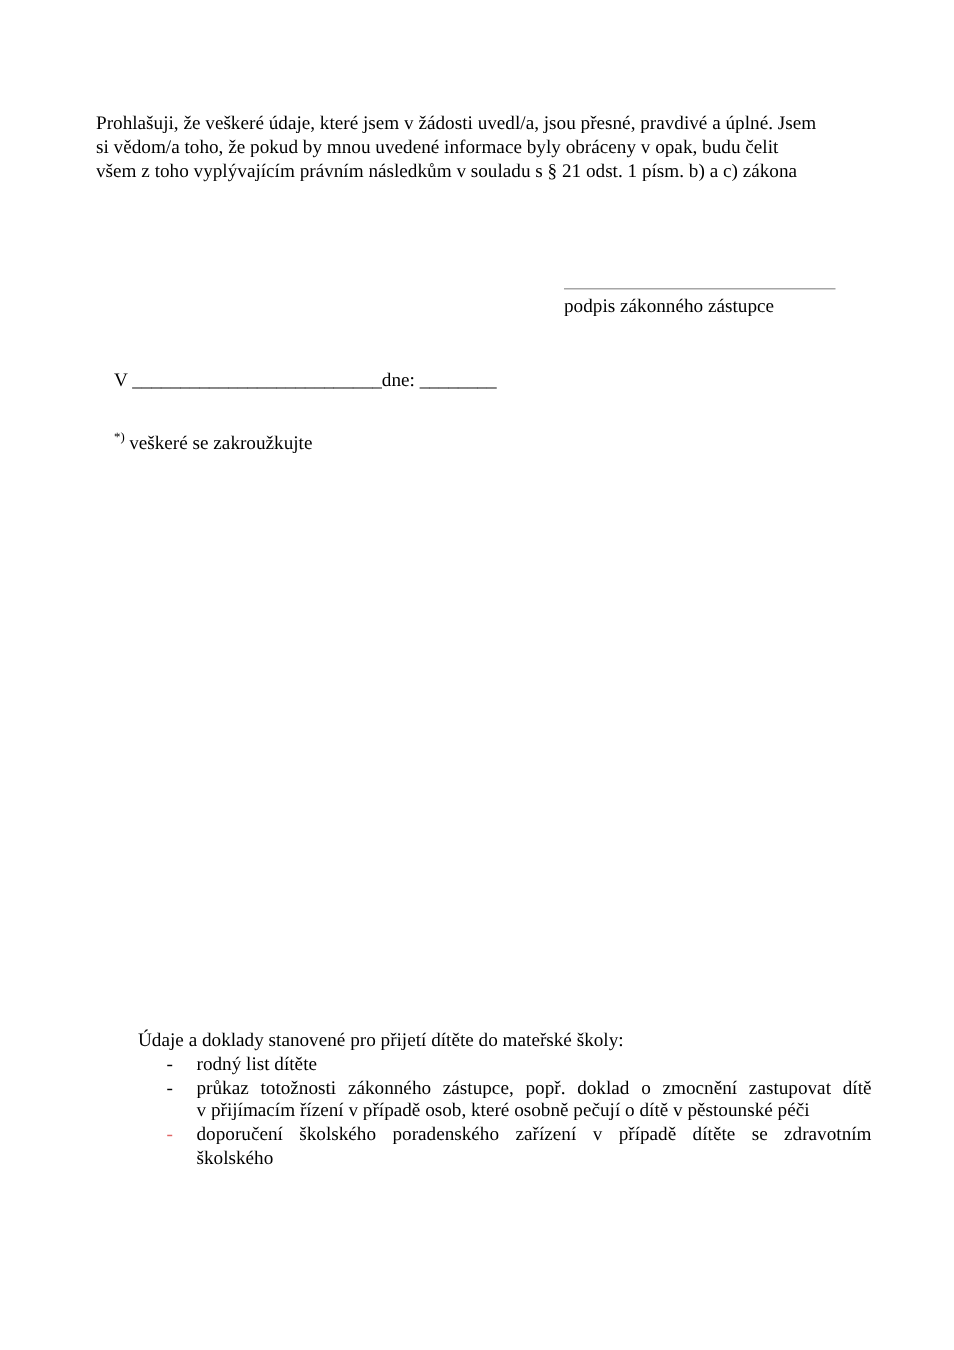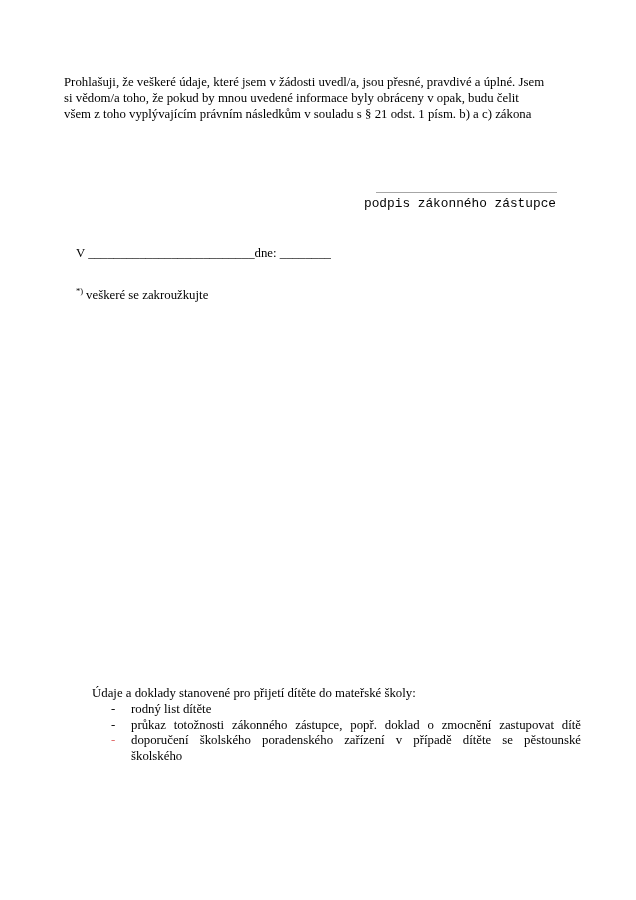--- a/index.html
+++ b/index.html
@@ -31,24 +31,23 @@
   
   .signature-line {
     position: absolute;
     left: 376px;
     top: 192px;
     width: 181px;
     border-top: 1.6px solid #a6a6a6;
   }
   .signature-label {
     position: absolute;
-    left: 364px;
+    left: 376px;
     top: 196px;
     line-height: 16px;
-    font-family: Liberation Mono, monospace;
   }
   
   .place-date {
     position: absolute;
     left: 76px;
     top: 245px;
     line-height: 16px;
     white-space: pre;
   }
   
@@ -121,25 +120,26 @@
         <div class="doc-item">
           <span class="dash" style="color: rgb(0, 0, 0);">-</span>
           <div class="item-lines">
             <div class="line">rodný list dítěte</div>
           </div>
         </div>
         <div class="doc-item">
           <span class="dash" style="color: rgb(0, 0, 0);">-</span>
           <div class="item-lines">
             <div class="line stretch">průkaz totožnosti zákonného zástupce, popř. doklad o zmocnění zastupovat dítě</div>
+            <div class="line">v přijímacím řízení v případě osob, které osobně pečují o dítě v pěstounské péči</div>
           </div>
         </div>
         <div class="doc-item">
           <span class="dash" style="color: rgb(224, 102, 102);">-</span>
           <div class="item-lines">
-            <div class="line stretch">doporučení školského poradenského zařízení v případě dítěte se pěstounské</div>
+            <div class="line stretch">doporučení školského poradenského zařízení v případě dítěte se zdravotním</div>
             <div class="line">školského</div>
           </div>
         </div>
       </div>
   </div>
 
 </div>
 
 </body></html>

